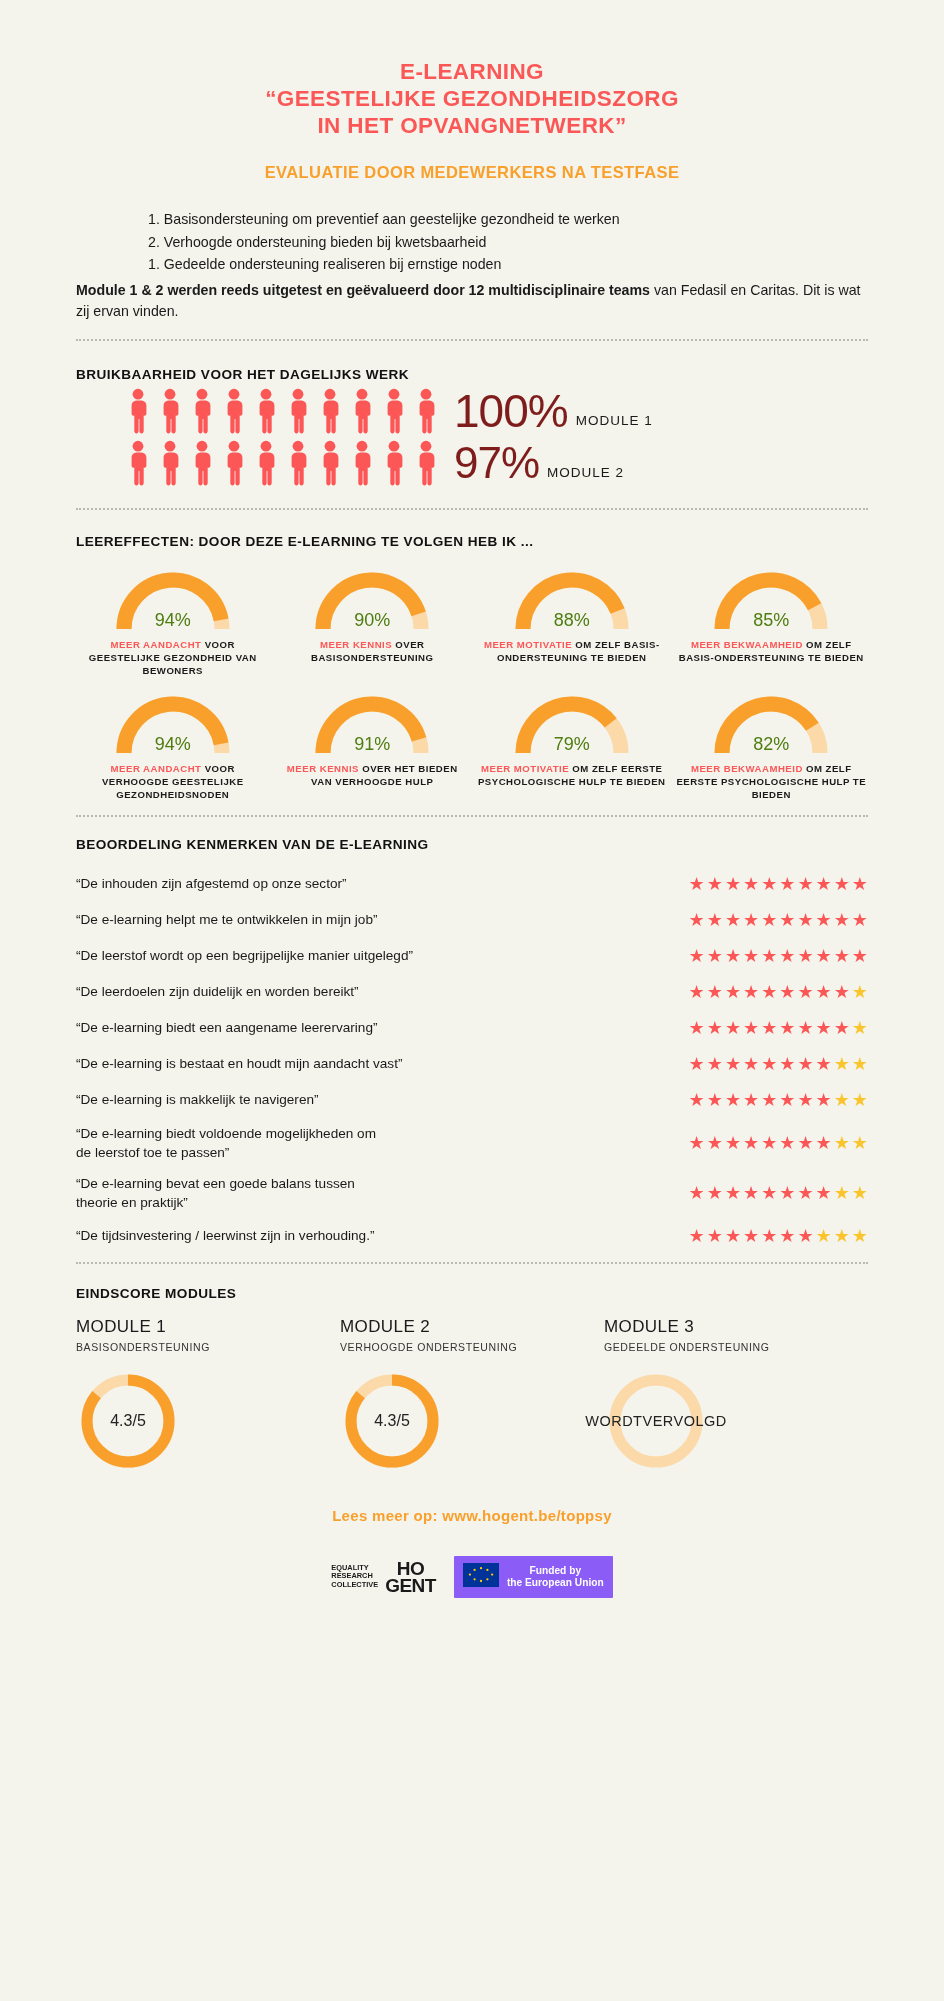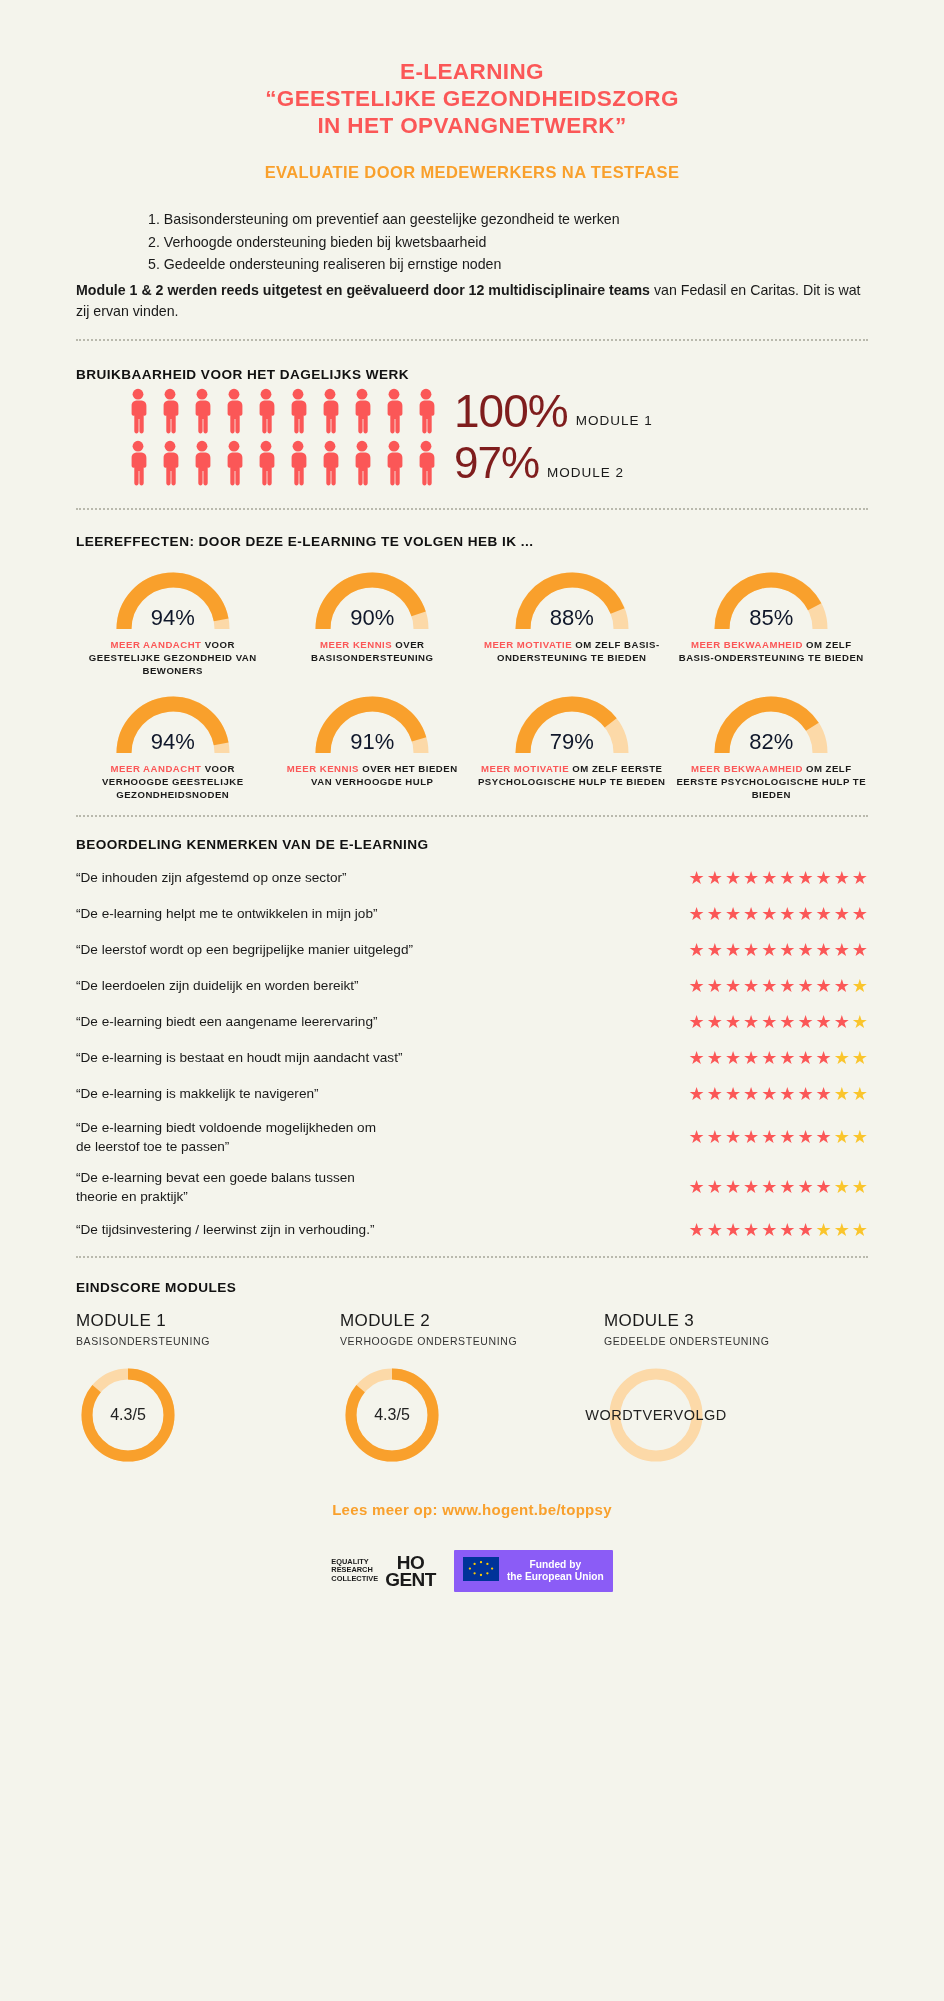--- a/index.html
+++ b/index.html
@@ -61,31 +61,31 @@
   
   .gauge-block { margin-top: 24px; }
   .gauge-grid {
     display: grid; grid-template-columns: repeat(4, 1fr);
     margin-top: 14px; column-gap: 6px; row-gap: 10px;
   }
   .gauge-cell { text-align: center; }
   .gauge-wrap { position: relative; width: 128px; height: 70px; margin: 0 auto; }
   .gauge-val {
     position: absolute; left: 0; right: 0; bottom: 2px;
-    font-size: 22px; color: #0f172a;
+    font-size: 18px; color: #4d7c0f;
   }
   .gauge-label {
     font-size: 9.6px; font-weight: bold; line-height: 13px;
     letter-spacing: 0.5px; margin-top: 5px; text-transform: uppercase;
   }
   .gauge-label .hl { color: #fb5757; }
 
   
   .stars-block { margin-top: 20px; }
-  .star-rows { margin-top: 14px; }
+  .star-rows { margin-top: 20px; }
   .star-row {
     display: flex; align-items: center; justify-content: space-between;
     margin-bottom: 12px; min-height: 24px;
   }
   .star-text { font-size: 13.6px; line-height: 19px; max-width: 400px; }
   .star-icons { display: flex; gap: 2px; flex: 0 0 auto; }
   .star { font-size: 18px; line-height: 18px; }
   .star.red { color: #fb5757; }
   .star.yellow { color: #fac52c; }
 
@@ -134,21 +134,21 @@
       <div>“GEESTELIJKE GEZONDHEIDSZORG</div>
       <div>IN HET OPVANGNETWERK”</div>
     </div>
   </div>
   <div class="subtitle">EVALUATIE DOOR MEDEWERKERS NA TESTFASE</div>
 
   <div class="intro">
     <ol>
       <li>1. Basisondersteuning om preventief aan geestelijke gezondheid te werken</li>
       <li>2. Verhoogde ondersteuning bieden bij kwetsbaarheid</li>
-      <li>5. Gedeelde ondersteuning realiseren bij ernstige noden</li>
+      <li>1. Gedeelde ondersteuning realiseren bij ernstige noden</li>
     </ol>
     <div class="closing">
       <b>Module 1 &amp; 2 werden reeds uitgetest en geëvalueerd door 12 multidisciplinaire teams</b><span> van Fedasil en Caritas. Dit is wat zij ervan vinden.</span>
     </div>
   </div>
 
   <div class="divider"></div>
 
   <div class="people-block">
     <div class="sec-head">BRUIKBAARHEID VOOR HET DAGELIJKS WERK</div>

